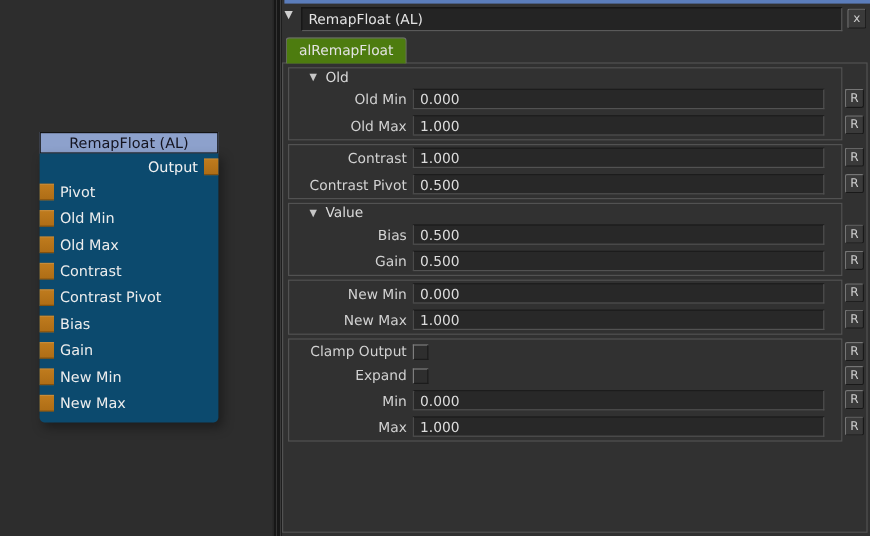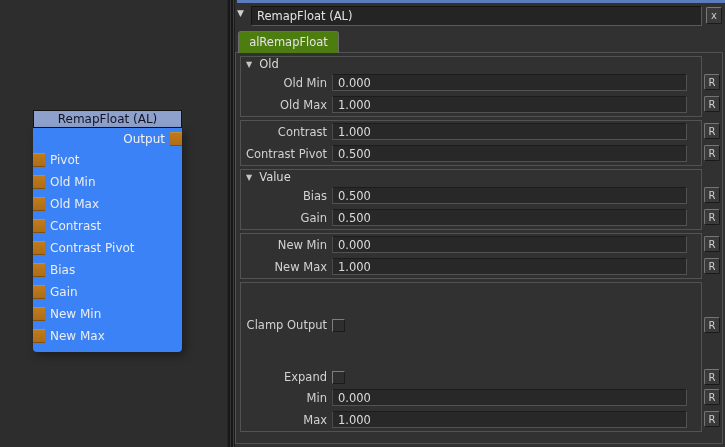--- a/index.html
+++ b/index.html
@@ -19,21 +19,21 @@
     -webkit-font-smoothing:antialiased;
   }
   
   .graph-area{position:absolute;left:0;top:0;width:227px;height:447px;background:var(--graph-bg);}
   .node{position:absolute;left:33px;top:110px;width:149px;font-size:12px;}
   .node-header{
     height:18px;line-height:17px;background:var(--node-header-blue);
     border:1px solid #141414;color:#141420;text-align:center;
   }
   .node-body{
-    background:#3b82f6;border-radius:0 0 4px 4px;padding:2px 0 5px;
+    background:#0c4a6e;border-radius:0 0 4px 4px;padding:2px 0 5px;
     color:#ededed;box-shadow:3px 4px 9px rgba(0,0,0,0.35);
   }
   .output-row{position:relative;height:19px;line-height:19px;text-align:right;padding-right:17px;color:#f2f2f2;}
   .node-row{position:relative;height:22px;line-height:22px;padding-left:17px;}
   .port{
     position:absolute;width:12px;height:14px;
     background:linear-gradient(180deg,#c07c1e,#ad6c15);
     box-shadow:inset 0 1px 0 rgba(255,255,255,0.12), inset 0 -1px 0 rgba(0,0,0,0.25);
   }
   .in-port{left:0;top:4px;}
@@ -67,26 +67,26 @@
   .tab-inactive{
     left:106px;top:33px;width:49px;height:36px;line-height:19px;z-index:1;
     background:#333333;border:1px solid #565656;border-bottom:none;margin-top:40px;
   }
   .content-frame{
     position:absolute;left:0;top:52px;right:2px;bottom:3px;
     border:1px solid #525252;background:var(--panel-bg);z-index:2;
   }
   .group{
     position:relative;margin:3px 20px 3px 4px;
-    border:1px solid #525252;background:var(--panel-bg);
+    border:1px solid #525252;background:var(--panel-bg);padding-left:12px;
   }
   .group-header{height:15px;line-height:15px;padding-left:5px;color:#dadada;cursor:pointer;}
   .group-header .tri{font-size:8px;color:#c6c6c6;margin-right:7px;vertical-align:1px;}
   .row{position:relative;display:flex;align-items:center;height:21px;margin-bottom:1px;}
-  .cb-row{height:20px;margin-bottom:0;margin-top:32px;}
+  .cb-row{height:20px;margin-bottom:0;}
   .row-label{width:86px;text-align:right;margin-right:5px;color:#d2d2d2;white-space:nowrap;}
   .field{
     flex:1;height:17px;margin-right:14px;
     background:#282828;color:#dcdcdc;font-size:11.5px;padding:0 5px;
     border:1px solid;border-color:#1c1c1c #525252 #525252 #4a4a4a;
     font-family:inherit;min-width:0;
   }
   .checkbox{
     width:13px;height:13px;background:#2e2e2e;cursor:pointer;
     border:1px solid;border-color:#7d7d7d #1c1c1c #1c1c1c #7d7d7d;

